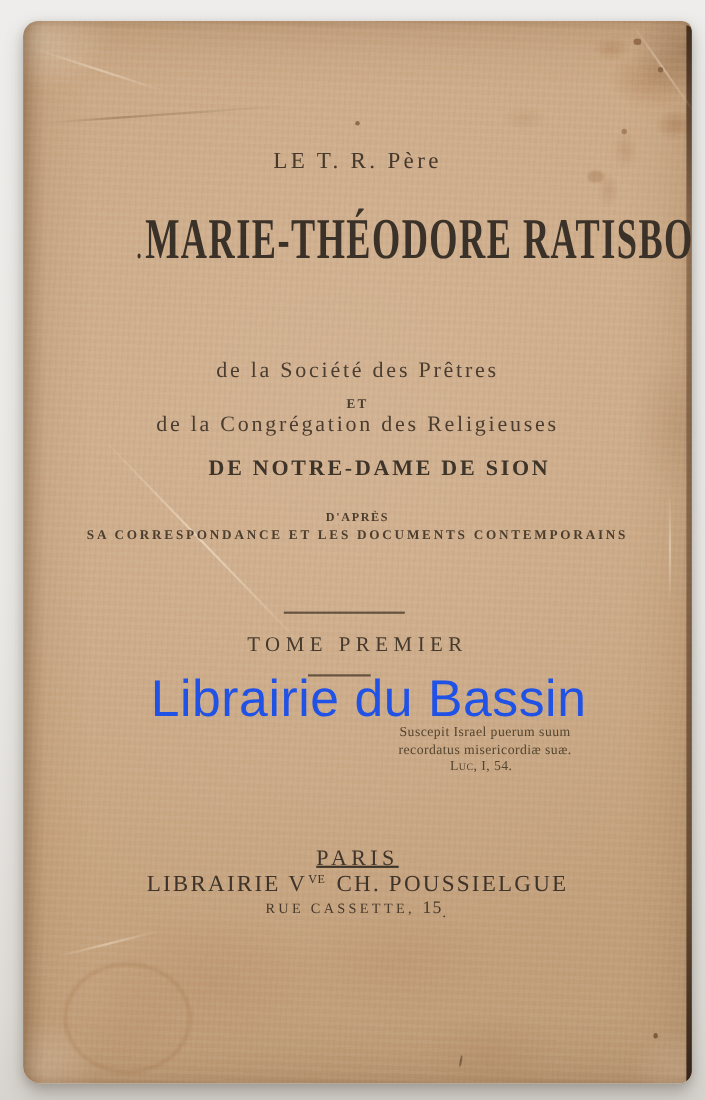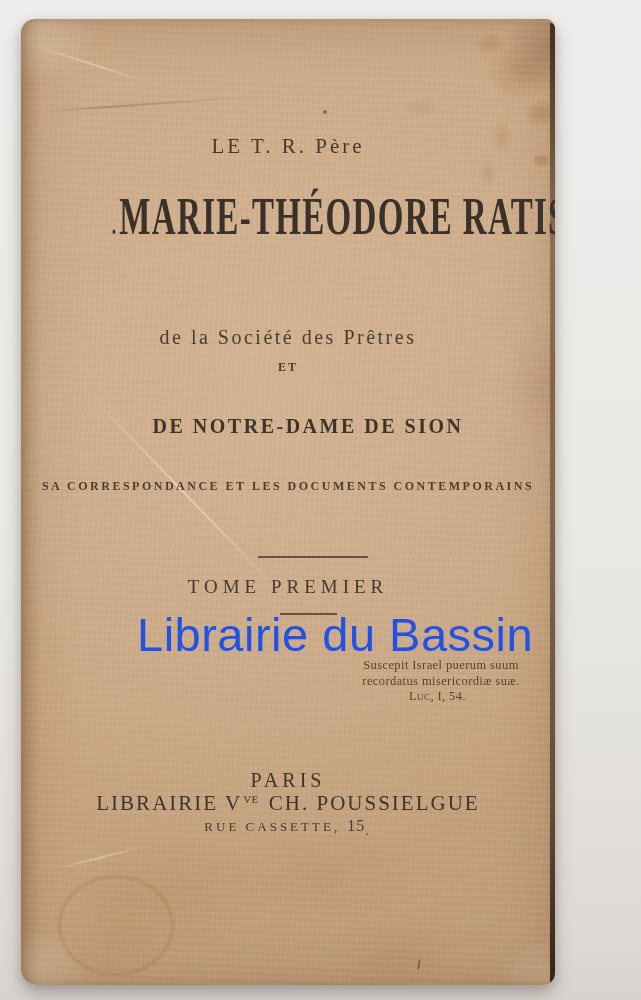--- a/index.html
+++ b/index.html
@@ -4,21 +4,21 @@
 <style>
   html,body{margin:0;padding:0;}
   body{
     width:641px;height:1000px;overflow:hidden;position:relative;
     background:linear-gradient(180deg,#eeedeb 0%,#eae8e5 55%,#dedbd6 92%,#d7d4cf 100%);
     font-family:"Liberation Serif","DejaVu Serif",serif;
   }
   .scene{position:absolute;inset:0;}
   
   .book{
-    position:absolute;left:21px;top:19px;width:534px;height:966px;overflow:hidden;
+    position:absolute;left:21px;top:19px;width:608px;height:966px;overflow:hidden;
     border-radius:14px 9px 12px 16px;
     background:
       
       radial-gradient(ellipse 55px 38px at 94% 5.5%, rgba(146,94,52,.28), rgba(146,94,52,0) 72%),
       radial-gradient(ellipse 26px 20px at 97.5% 9.8%, rgba(140,88,48,.30), rgba(140,88,48,0) 70%),
       radial-gradient(ellipse 24px 16px at 88% 2.6%, rgba(150,98,55,.26), rgba(150,98,55,0) 70%),
       radial-gradient(ellipse 16px 26px at 90% 12.2%, rgba(150,100,58,.20), rgba(150,100,58,0) 72%),
       radial-gradient(ellipse 70px 55px at 99% 3%, rgba(95,62,36,.28), rgba(95,62,36,0) 70%),
       
       radial-gradient(ellipse 30px 16px at 75% 9.2%, rgba(150,102,60,.14), rgba(150,102,60,0) 70%),
@@ -96,21 +96,21 @@
   .sion{top:396px;font-size:20px;font-weight:700;letter-spacing:2.5px;color:#3e342a;padding-left:20px;}
   .dapres{top:446px;font-size:11px;font-weight:700;letter-spacing:1.5px;color:#4c3e2e;}
   .corresp{top:460px;font-size:12px;font-weight:700;letter-spacing:2.5px;color:#4c3e2e;}
   .rule{position:absolute;height:2px;background:rgba(66,52,38,.75);}
   .rule1{left:237px;top:537px;width:110px;}
   .rule2{left:259px;top:594px;width:57px;}
   .tome{top:557px;font-size:19px;letter-spacing:5px;color:#453a2d;}
   .epigraph{position:absolute;left:317px;top:639px;width:206px;text-align:center;
     font-size:12.5px;line-height:15.5px;color:#55452f;letter-spacing:.4px;}
   .ep-l3{padding-right:7px;font-variant:small-caps;}
-  .city{top:750px;font-size:20px;letter-spacing:4px;}
+  .city{top:750px;font-size:20px;letter-spacing:4px;text-decoration:underline;}
   .publisher{top:772px;font-size:21px;letter-spacing:2px;}
   .vsup{font-size:11px;vertical-align:7px;letter-spacing:.5px;margin:0 1px;}
   .pub-post{margin-left:9px;}
   .address{top:798px;font-size:13px;letter-spacing:3px;color:#46392c;}
   .addr-num{font-size:16px;letter-spacing:1px;margin-left:2px;}
   .addr-dot{display:inline-block;font-size:14px;transform:translateY(4px);}
   
   .watermark{
     position:absolute;left:116px;top:588px;white-space:nowrap;
     font-family:"Liberation Sans","DejaVu Sans",sans-serif;
@@ -141,22 +141,24 @@
     <div class="dot dot6"></div>
     <div class="dot dot7"></div>
     <div class="ring"></div>
 
     <div class="text author">LE T. R. Père</div>
 
     <h1 class="text title"><span class="tdot">.</span><span>MARIE-THÉODORE RATISBONNE</span></h1>
 
     <div class="text sub1">de la Société des Prêtres</div>
     <div class="text et">ET</div>
+    <div class="text sub2">de la Congrégation des Religieuses</div>
     <div class="text sion">DE NOTRE-DAME DE SION</div>
 
+    <div class="text dapres">D'APRÈS</div>
     <div class="text corresp">SA CORRESPONDANCE ET LES DOCUMENTS CONTEMPORAINS</div>
 
     <div class="rule rule1"></div>
     <div class="text tome">TOME PREMIER</div>
     <div class="rule rule2"></div>
 
     <div class="epigraph">
       <div>Suscepit Israel puerum suum</div>
       <div>recordatus misericordiæ suæ.</div>
       <div class="ep-l3">Luc, I, 54.</div>

